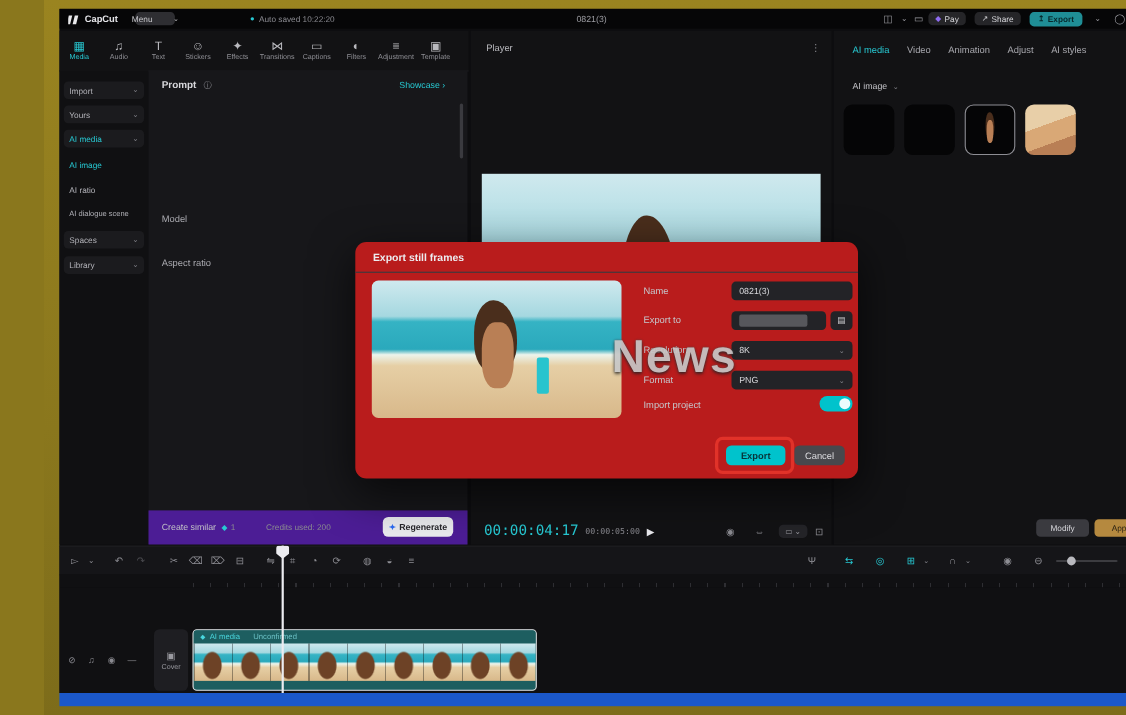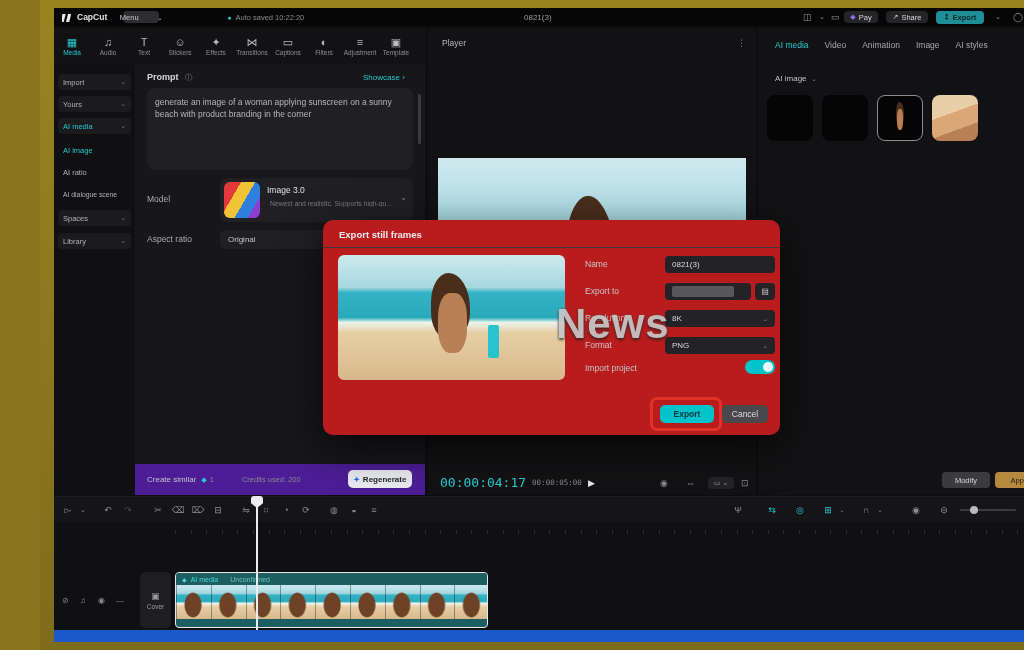--- a/index.html
+++ b/index.html
@@ -195,34 +195,23 @@
     <div class="side-row hdr" style="top:169px">
           <span>Library</span>
           <span class="ch">⌄</span>
         </div>
   </aside>
 
   <section id="media-panel">
     <span class="ab" style="left:12px;top:8px;font-size:9px;color:#d8d8dc;font-weight:bold">Prompt</span>
     <span class="ab dim" style="left:50px;top:9px;font-size:7.5px">ⓘ</span>
     <span class="ab cyan" style="left:228px;top:9px;font-size:8px"><span>Showcase</span> <span>›</span></span>
-    <div id="prompt-box">generate an image of a woman applying sunscreen on a sunny beach with product branding in the corner</div>
     <div class="scrollbar" style="right:4px;top:30px;height:50px"></div>
     <span class="ab" style="left:12px;top:130px;font-size:8.5px;color:#a9a9af">Model</span>
-    <div id="model-card">
-      <div id="model-thumb"></div>
-      <span class="ab" style="left:47px;top:7px;font-size:8.5px;color:#e0e0e4">Image 3.0</span>
-      <span class="ab" style="left:47px;top:22px;font-size:6.8px;color:#77777d;width:125px;overflow:hidden;white-space:nowrap">Newest and realistic. Supports high-qu...</span>
-      <span class="ab dim" style="right:6px;top:15px;font-size:8px">⌄</span>
-    </div>
     <span class="ab" style="left:12px;top:170px;font-size:8.5px;color:#a9a9af">Aspect ratio</span>
-    <div id="aspect-pill">
-      <span style="font-size:8px;color:#c5c5ca">Original</span>
-      <span class="dim" style="font-size:7px">⌄</span>
-    </div>
     <div id="panel-bottom">
       <span style="margin-left:12px;font-size:8px;color:#c2c2c7">Create similar</span>
       <span class="cyan" style="margin-left:5px;font-size:7px">◆</span>
       <span class="dim" style="margin-left:3px;font-size:7.5px">1</span>
       <span class="dim" style="margin-left:28px;font-size:7.5px">Credits used: 200</span>
       <div id="regen-btn">
         <span style="color:#2a6af2;font-size:7.5px">✦</span>
         <span>Regenerate</span>
       </div>
     </div>
@@ -248,21 +237,21 @@
           </span>
       <span class="ab dim" style="left:313px;font-size:9px">⊡</span>
     </div>
   </section>
 
   <section id="right-panel">
     <div class="ab" style="left:17px;top:12px;display:flex">
       <span class="rtab active">AI media</span>
       <span class="rtab">Video</span>
       <span class="rtab">Animation</span>
-      <span class="rtab">Image</span>
+      <span class="rtab">Adjust</span>
       <span class="rtab">AI styles</span>
     </div>
     <div class="ab" style="left:17px;top:46px;font-size:8px;color:#c2c2c7;display:flex;gap:5px;align-items:center">
       <span>AI image</span>
           <span class="dim" style="font-size:6.5px">⌄</span>
     </div>
     <div class="thumb" style="left:9px"></div>
     <div class="thumb" style="left:64px"></div>
     <div class="thumb beach" style="left:119px;border:1px solid #8d8d93;box-sizing:border-box">
           <div class="person-hair"></div>

